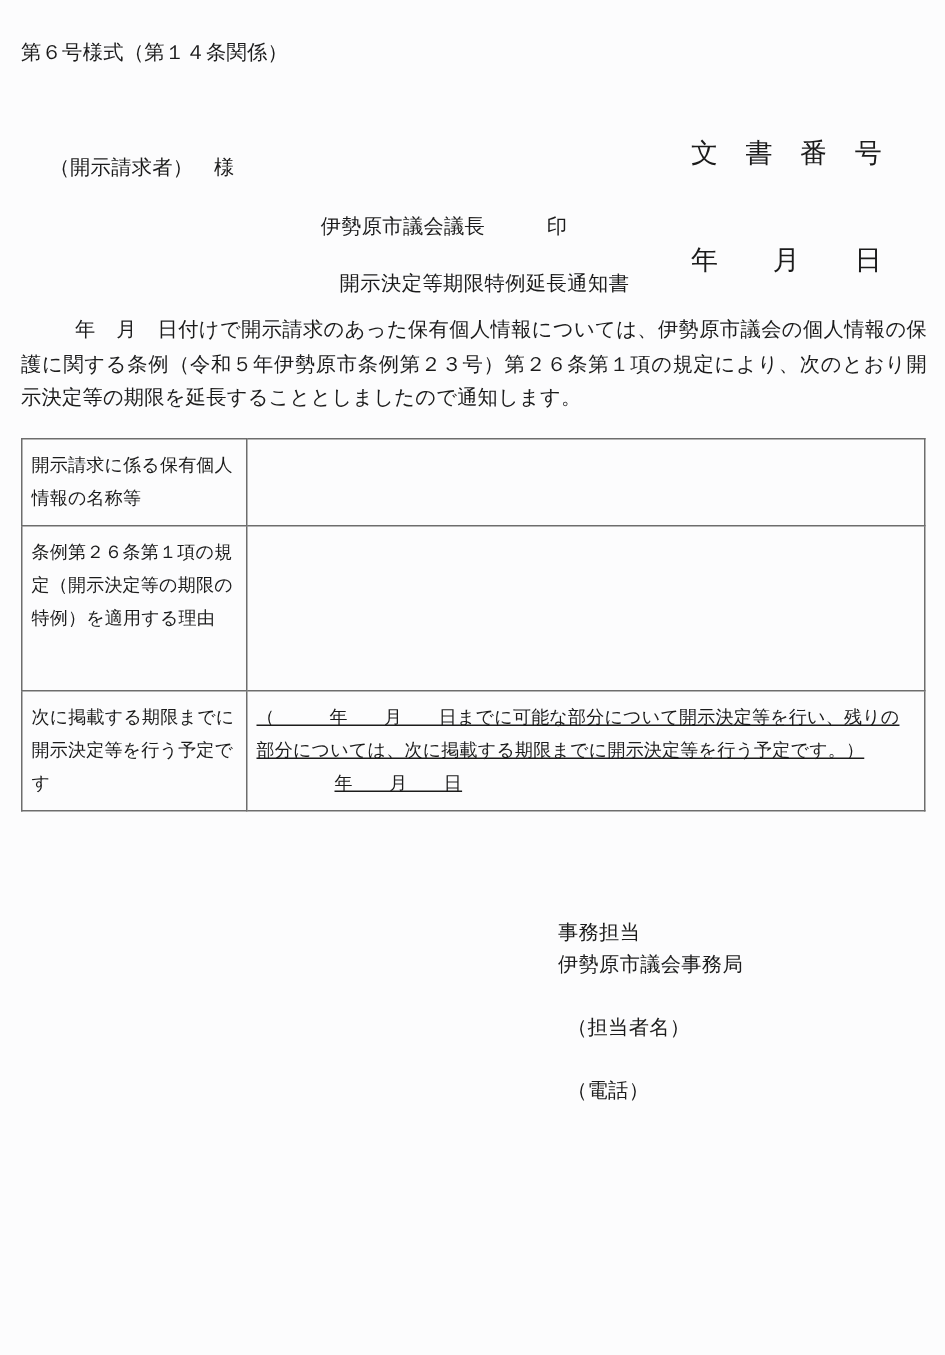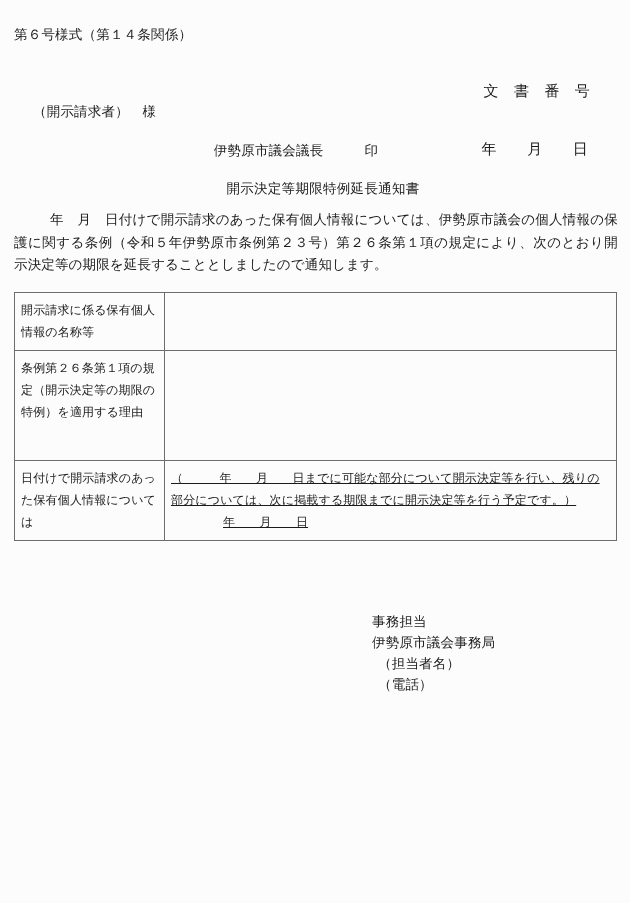--- a/index.html
+++ b/index.html
@@ -28,22 +28,22 @@
   
   .form-no {
     left: 14px;
     top: 26px;
     font-size: 13.5px;
     letter-spacing: 0.2px;
   }
   .doc-meta {
     right: 38px;
     top: 48px;
-    font-size: 15px;
-    text-align: center;
+    font-size: 18px;
+    text-align: left;
   }
   .doc-meta .line1 { display: block; letter-spacing: 0.2px; }
   .doc-meta .line2 {
     display: block;
     margin-top: 5px;
     padding-right: 4px;
     letter-spacing: 0.2px;
   }
 
   
@@ -118,21 +118,21 @@
   
   .footer-block {
     position: absolute;
     left: 372px;
     top: 611px;
     font-size: 13.5px;
     line-height: 21px;
     letter-spacing: 0.2px;
   }
   .footer-block .fl { display: block; }
-  .footer-block .fl.paren { padding-left: 6px; }
+  .footer-block .fl.paren { padding-left: 6px; margin-top: 21px; }
 </style>
 </head>
 <body>
 
 <div class="page">
 
   <div class="abs form-no">第６号様式（第１４条関係）</div>
 
   <div class="abs doc-meta">
     <span class="line1">文　書　番　号</span>
@@ -151,21 +151,21 @@
     <tbody>
       <tr class="r1">
         <td class="label">開示請求に係る保有個人情報の名称等</td>
         <td class="value"></td>
       </tr>
       <tr class="r2">
         <td class="label">条例第２６条第１項の規定（開示決定等の期限の特例）を適用する理由</td>
         <td class="value"></td>
       </tr>
       <tr class="r3">
-        <td class="label">日付けで開示請求のあった保有個人情報については</td>
+        <td class="label">次に掲載する期限までに開示決定等を行う予定です</td>
         <td class="value cell-body">
           <span class="ln">（　　　年　　月　　日までに可能な部分について開示決定等を行い、残りの部分については、次に掲載する期限までに開示決定等を行う予定です。）</span>
           <span class="ln indent">年　　月　　日</span>
         </td>
       </tr>
     </tbody>
   </table>
 
   <div class="footer-block">
     <span class="fl">事務担当</span>

